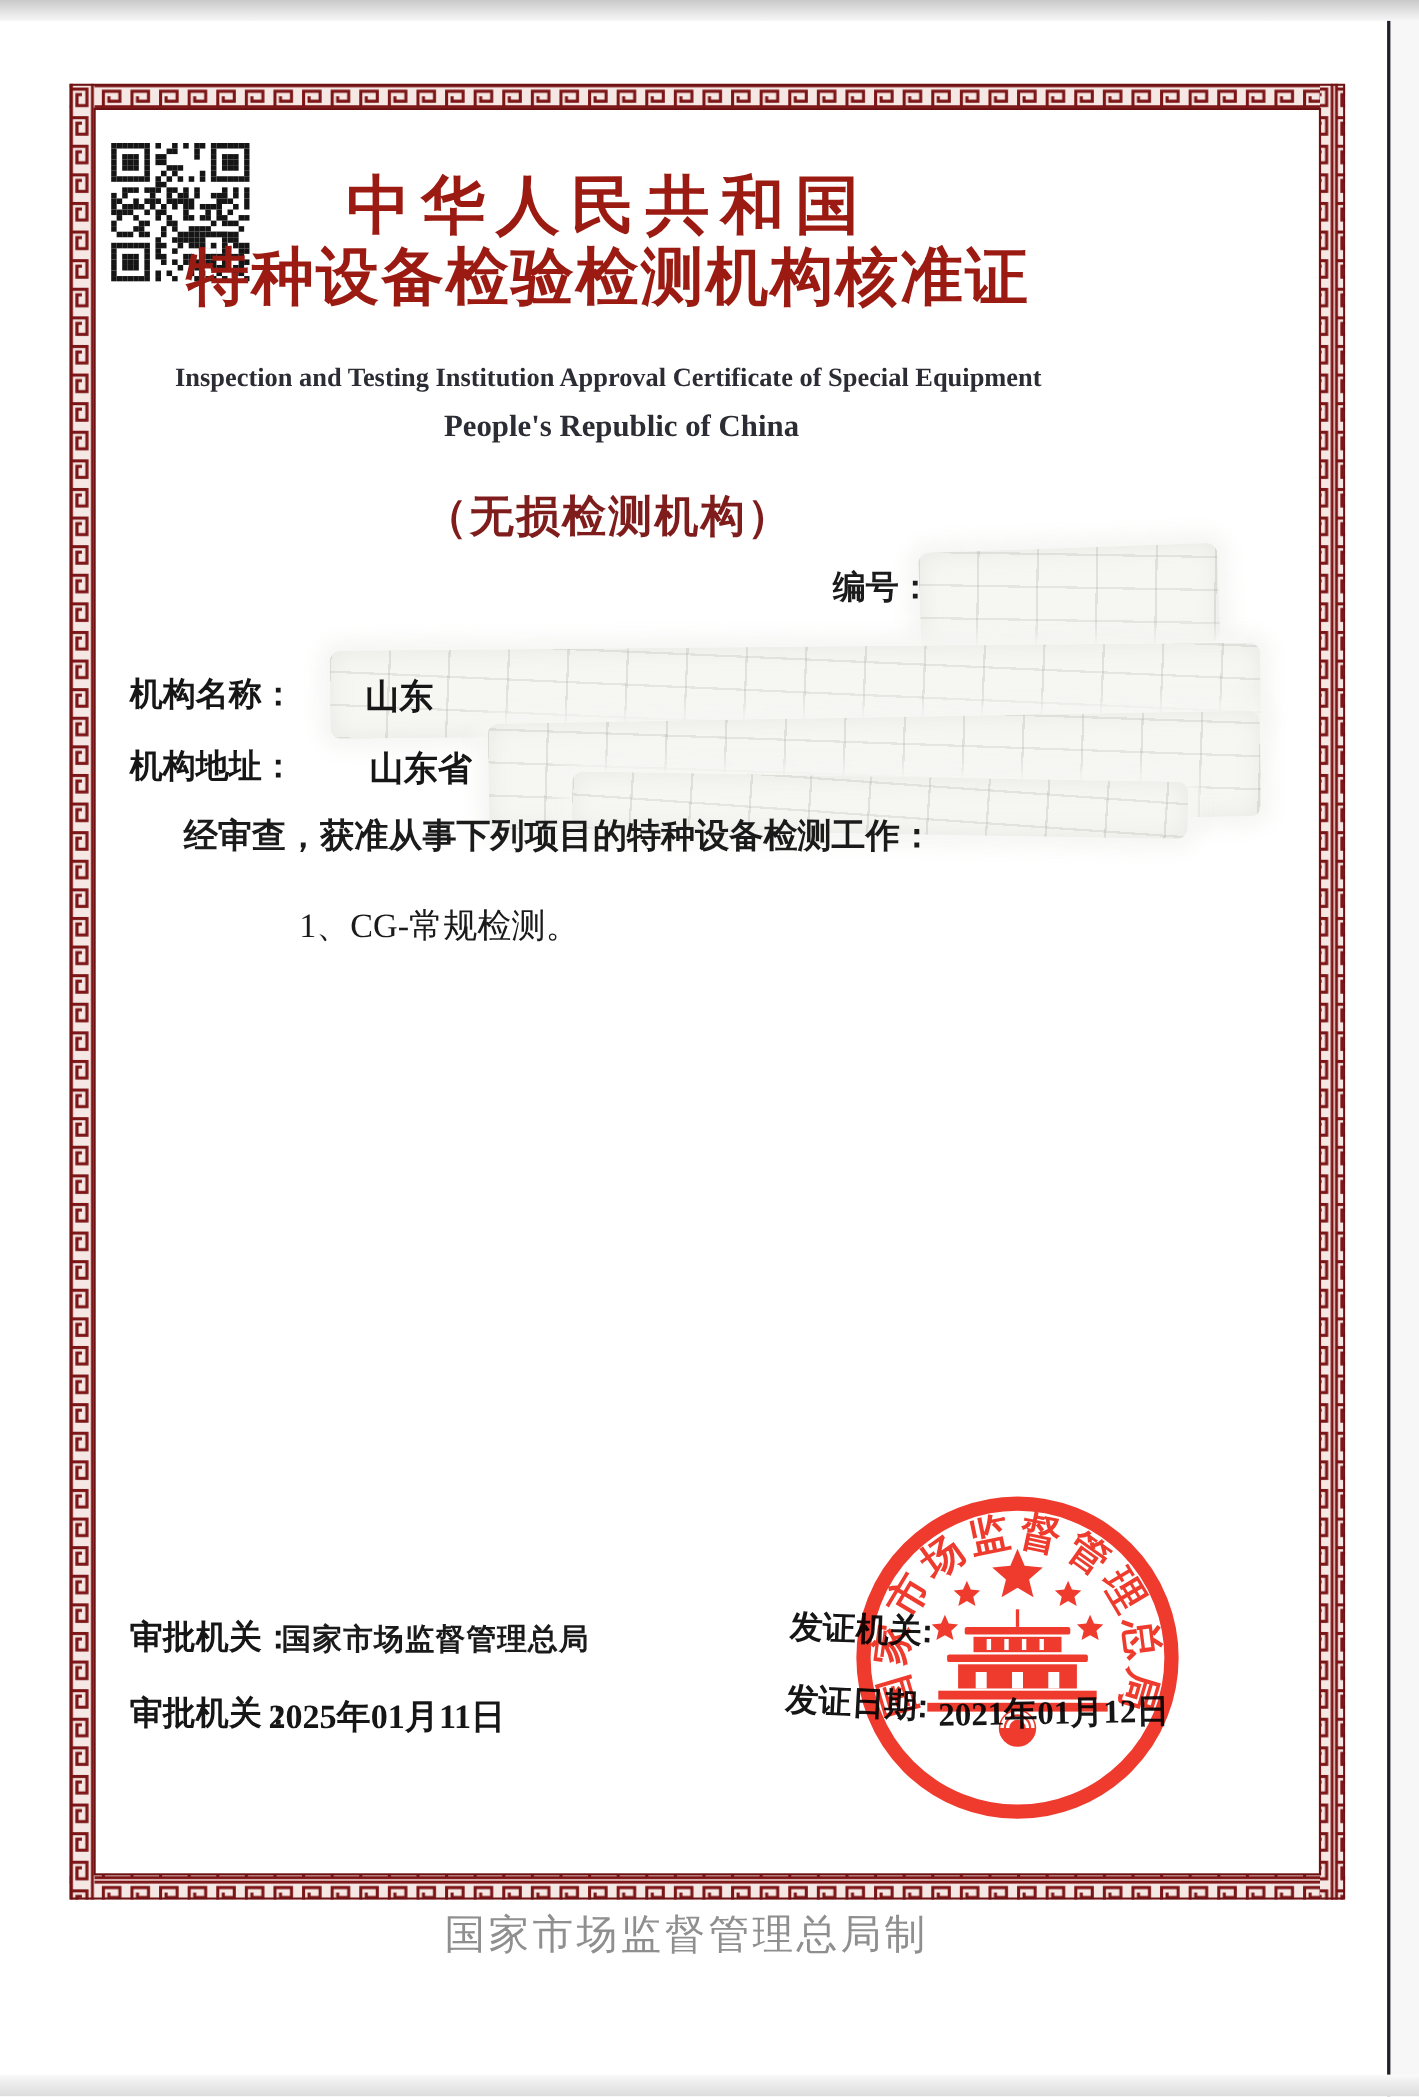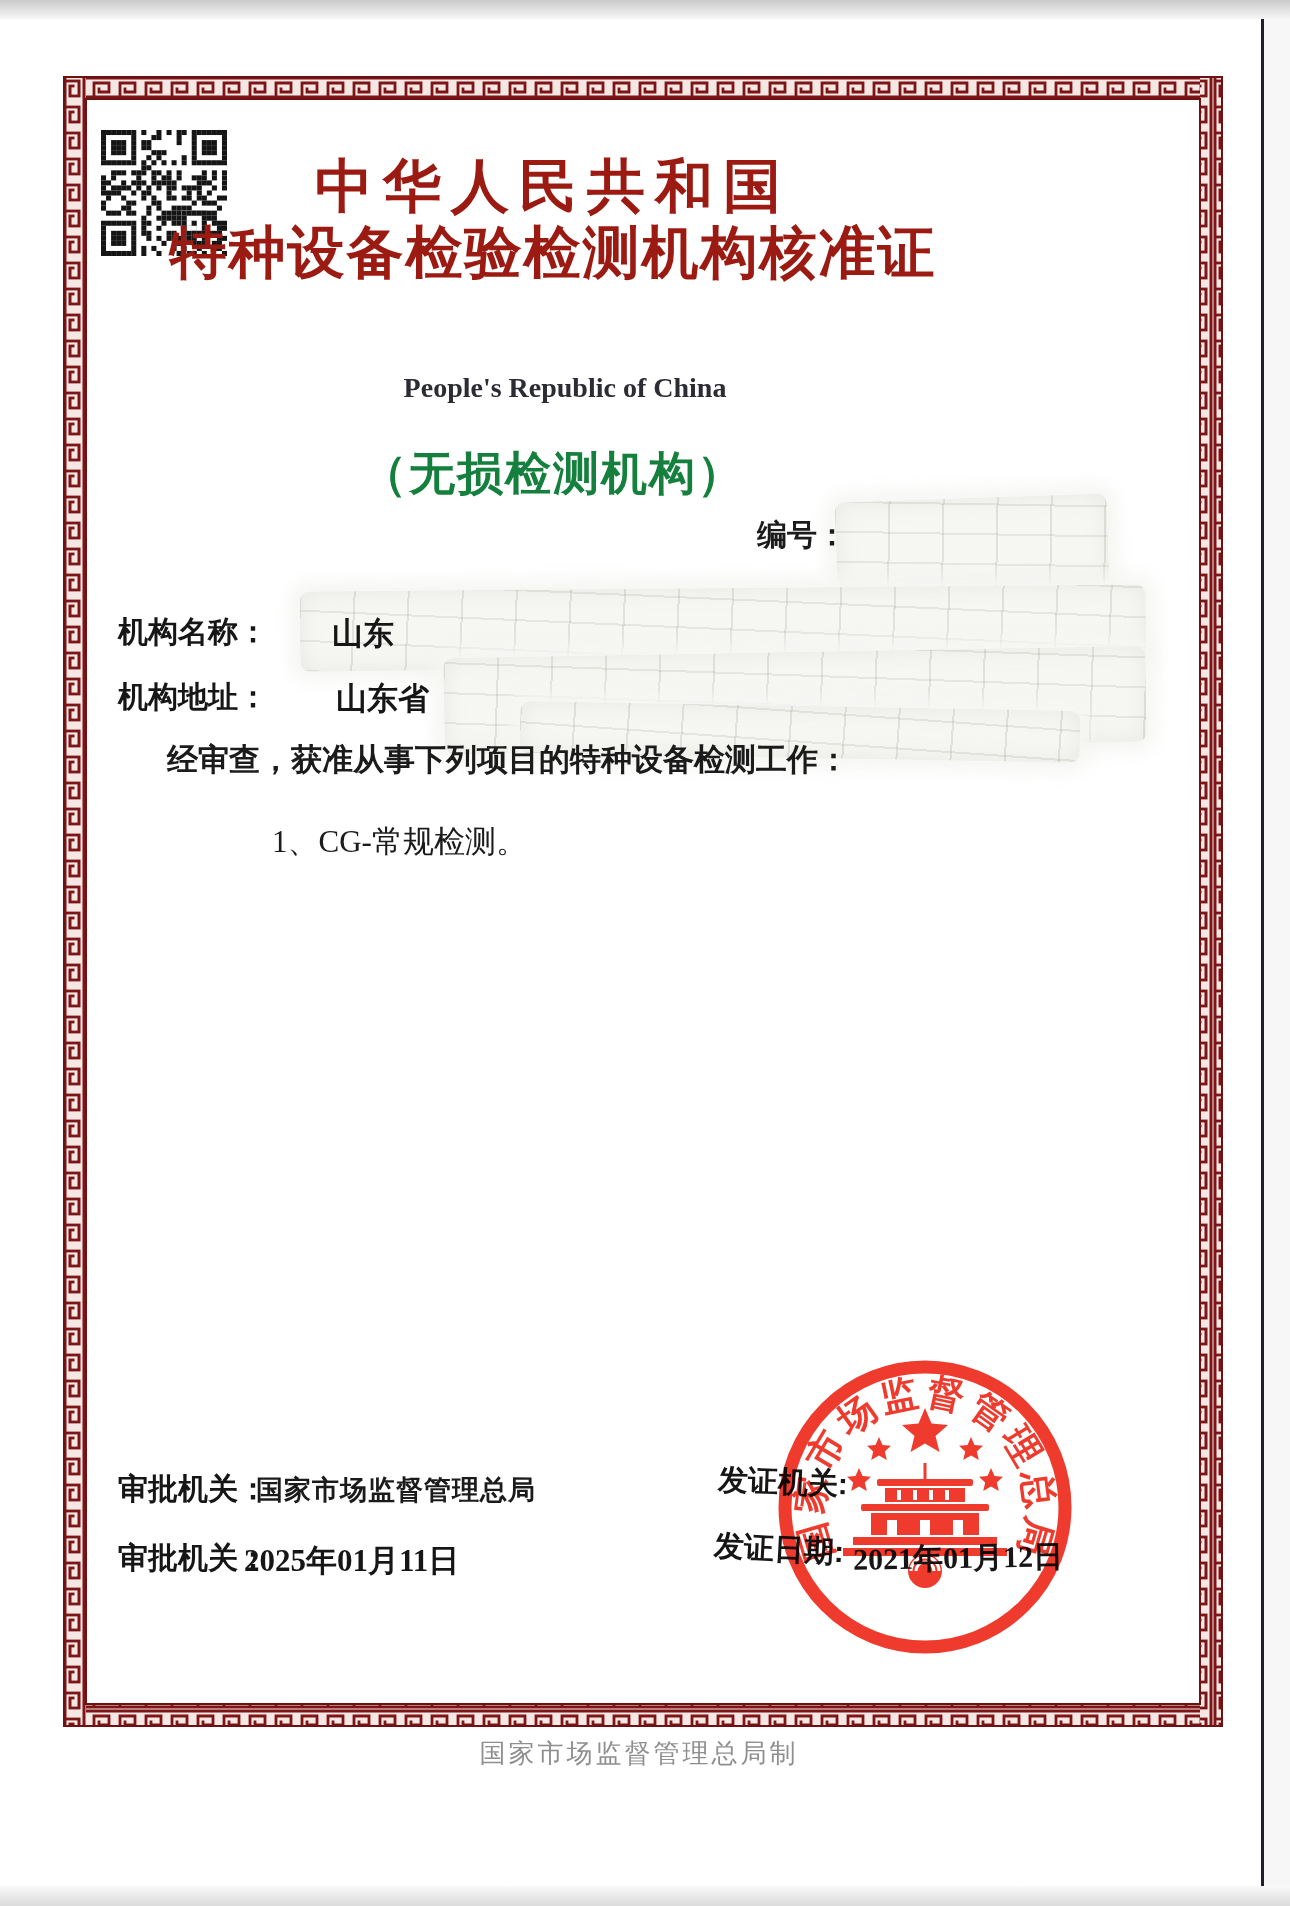--- a/index.html
+++ b/index.html
@@ -16,40 +16,40 @@
   .scan-right{left:1264px;top:19px;width:26px;height:1887px;background:#f7f7f7;}
   
   .title-zh1{top:158px;font-size:58px;font-weight:bold;letter-spacing:10px;
     color:var(--title-red);font-family:"Liberation Serif",serif;}
   .title-zh2{top:224px;font-size:57px;font-weight:bold;letter-spacing:2px;
     color:var(--title-red);font-family:"Liberation Serif",serif;}
   .title-en1{top:332px;font-size:24px;font-weight:bold;color:#2c2c34;
     font-family:"Liberation Serif",serif;}
   .title-en2{top:374px;font-size:28px;font-weight:bold;color:#2c2c34;
     font-family:"Liberation Serif",serif;padding-left:12px;}
-  .subtitle{top:450px;font-size:46px;font-weight:bold;letter-spacing:2px;color:#15803d;}
+  .subtitle{top:450px;font-size:40px;font-weight:bold;letter-spacing:2px;color:#7f1d1d;}
   
   .lbl{font-size:30px;font-weight:bold;color:#161616;}
   .val{font-size:31px;color:#161616;font-family:"Liberation Serif",serif;font-weight:bold;}
   .num-label{left:757px;top:520px;font-size:30px;font-weight:bold;}
   .name-label{left:118px;top:617px;}
   .name-value{left:332px;top:618px;font-weight:bold;font-family:"Liberation Sans",sans-serif;}
   .addr-label{left:118px;top:682px;}
   .addr-value{left:336px;top:683px;font-weight:bold;font-family:"Liberation Sans",sans-serif;}
   .statement{left:167px;top:744px;font-size:31px;font-weight:bold;}
   .item-line{left:240px;top:826px;font-size:31px;font-family:"Liberation Serif",serif;margin-left:32px;}
   .approval-label{left:118px;top:1474px;}
   .approval-value{left:256px;top:1477px;font-size:27px;font-weight:bold;letter-spacing:1px;}
   .valid-label{left:118px;top:1543px;}
   .valid-value{left:244px;top:1545px;}
   .issuer-label{left:718px;top:1467px;transform:rotate(2deg);}
   .issue-date-label{left:714px;top:1534px;transform:rotate(3deg);z-index:6;}
   .issue-date-value{left:853px;top:1543px;font-size:30px;transform:rotate(-1deg);z-index:6;}
-  .page-footer{top:1740px;left:78px;width:1122px;text-align:center;
-    font-size:26px;letter-spacing:3px;color:var(--footer-gray);}
+  .page-footer{top:1740px;left:63px;width:1122px;text-align:center;
+    font-size:37px;letter-spacing:3px;color:var(--footer-gray);}
   
   .patch{position:absolute;background-color:#f6f6f3;border-radius:10px;
     background-image:
       repeating-linear-gradient(93deg, rgba(150,150,142,.22) 0 2px, rgba(0,0,0,0) 2px 54px),
       repeating-linear-gradient(3deg, rgba(150,150,142,.18) 0 2px, rgba(0,0,0,0) 2px 30px);
     box-shadow:0 0 16px 10px rgba(246,246,243,.95), inset 0 0 22px rgba(170,170,160,.18);}
   .p1{left:836px;top:498px;width:272px;height:90px;transform:rotate(-2deg);}
   .p2{left:300px;top:588px;width:846px;height:80px;transform:rotate(-.5deg);}
   .p3{left:444px;top:652px;width:702px;height:96px;transform:rotate(-1deg);}
   .p4{left:520px;top:706px;width:560px;height:52px;transform:rotate(1deg);}
@@ -430,20 +430,21 @@
       <rect x="30" y="95" width="5" height="5" fill="#151515"></rect>
       <rect x="30" y="100" width="5" height="5" fill="#151515"></rect>
       <rect x="30" y="105" width="5" height="5" fill="#151515"></rect>
       <rect x="30" y="110" width="5" height="5" fill="#151515"></rect>
       <rect x="30" y="115" width="5" height="5" fill="#151515"></rect>
       <rect x="30" y="120" width="5" height="5" fill="#151515"></rect>
     </svg>
 
   <div class="abs centered title-zh1">中华人民共和国</div>
   <div class="abs centered title-zh2">特种设备检验检测机构核准证</div>
+  <div class="abs centered title-en1">Inspection and Testing Institution Approval Certificate of Special Equipment</div>
   <div class="abs centered title-en2">People's Republic of China</div>
   <div class="abs centered subtitle">（无损检测机构）</div>
 
   <div class="patch p1"></div>
   <div class="patch p2"></div>
   <div class="patch p3"></div>
   <div class="patch p4"></div>
 
   <div class="abs num-label">编号：</div>
 

